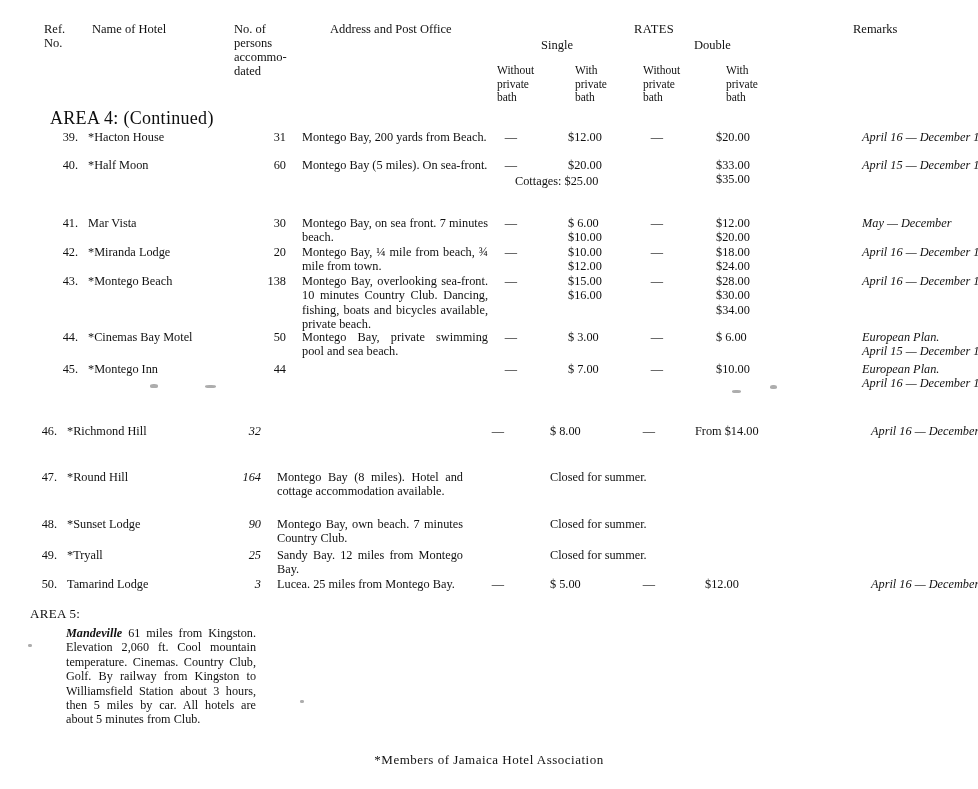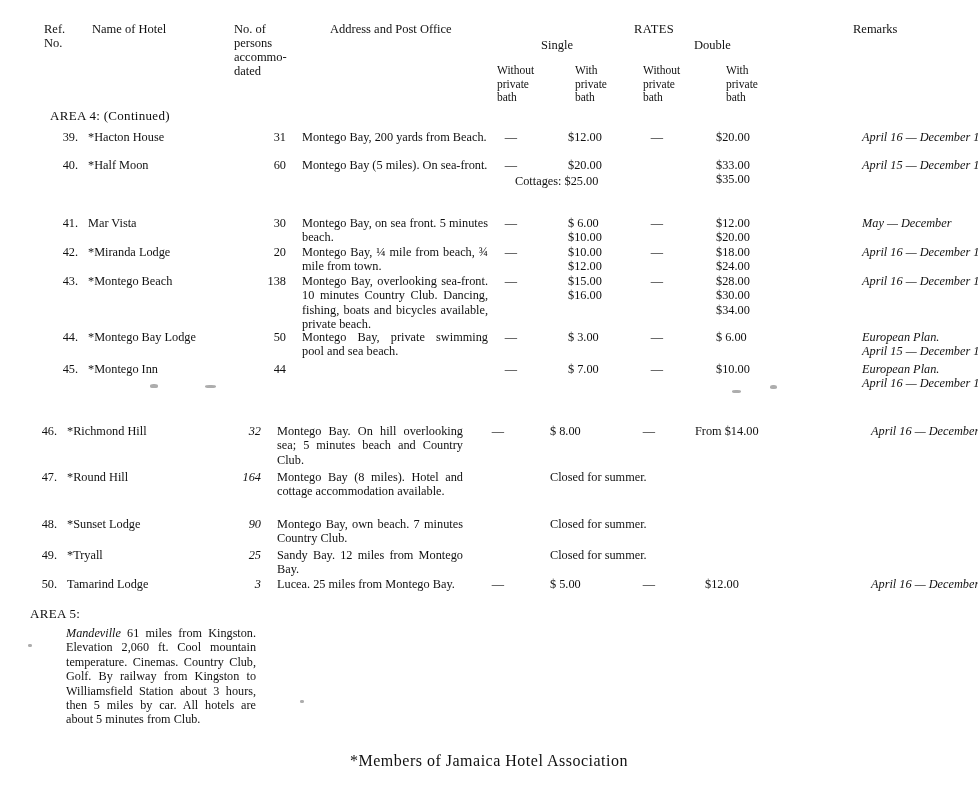--- a/index.html
+++ b/index.html
@@ -47,21 +47,21 @@
   .c1 { left: 497px; top: 64px; width: 52px; }
   .c2 { left: 575px; top: 64px; width: 50px; }
   .c3 { left: 643px; top: 64px; width: 52px; }
   .c4 { left: 726px; top: 64px; width: 50px; }
 
   
   .area-label {
     position: absolute;
     left: 50px;
     top: 108px;
-    font-size: 13px;
+    font-size: 18px;
     letter-spacing: .3px;
   }
   .area5-label {
     position: absolute;
     left: 30px;
     top: 606px;
     font-size: 13px;
     letter-spacing: .3px;
   }
 
@@ -116,30 +116,30 @@
   .area5-body {
     position: absolute;
     left: 66px;
     top: 626px;
     width: 190px;
     font-size: 12.2px;
     line-height: 1.18;
     text-align: justify;
     color: #111;
   }
-  .area5-body .place { font-style: italic; }
+  .area5-body .place { font-style: italic; font-weight: bold; }
 
   
   .footnote {
     position: absolute;
     left: 0;
     top: 752px;
     width: 978px;
     text-align: center;
-    font-size: 16px;
+    font-size: 13px;
     letter-spacing: .5px;
     color: #111;
   }
 
   
   .speck {
     position: absolute;
     background: #6a6a6a;
     opacity: .55;
     border-radius: 40%;
@@ -202,21 +202,21 @@
       <div class="cell money d-w" style="top:0; white-space:pre-line">$33.00
 $35.00</div>
       <div class="cell span" style="top:16px">Cottages: $25.00</div>
       <div class="cell remarks" style="top:0">April 15 — December 15</div>
     </div>
 
     <div class="row" style="height:29px">
       <div class="cell ref" style="top:0">41.</div>
       <div class="cell name" style="top:0">Mar Vista</div>
       <div class="cell persons" style="top:0">30</div>
-      <div class="cell addr" style="top:0">Montego Bay, on sea front. 5 minutes beach.</div>
+      <div class="cell addr" style="top:0">Montego Bay, on sea front. 7 minutes beach.</div>
       <div class="cell dash s-wo" style="top:0">—</div>
       <div class="cell money s-w" style="top:0; white-space:pre-line">$ 6.00
 $10.00</div>
       <div class="cell dash d-wo" style="top:0">—</div>
       <div class="cell money d-w" style="top:0; white-space:pre-line">$12.00
 $20.00</div>
       <div class="cell remarks" style="top:0">May — December</div>
     </div>
 
     <div class="row" style="height:29px">
@@ -243,21 +243,21 @@
 $16.00</div>
       <div class="cell dash d-wo" style="top:0">—</div>
       <div class="cell money d-w" style="top:0; white-space:pre-line">$28.00
 $30.00
 $34.00</div>
       <div class="cell remarks" style="top:0">April 16 — December 15</div>
     </div>
 
     <div class="row" style="height:32px">
       <div class="cell ref" style="top:0">44.</div>
-      <div class="cell name" style="top:0">*Montego Bay Lodge</div>
+      <div class="cell name" style="top:0">*Cinemas Bay Motel</div>
       <div class="cell persons" style="top:0">50</div>
       <div class="cell addr" style="top:0">Montego Bay, private swimming pool and sea beach.</div>
       <div class="cell dash s-wo" style="top:0">—</div>
       <div class="cell money s-w" style="top:0">$ 3.00</div>
       <div class="cell dash d-wo" style="top:0">—</div>
       <div class="cell money d-w" style="top:0">$ 6.00</div>
       <div class="cell remarks" style="top:0; white-space:pre-line">European Plan.
 April 15 — December 15</div>
     </div>
 
@@ -274,21 +274,20 @@
     </div>
 
   </div>
 
   <div class="rows2 g2">
 
     <div class="row" style="height:46px">
       <div class="cell ref" style="top:0">46.</div>
       <div class="cell name" style="top:0">*Richmond  Hill</div>
       <div class="cell persons" style="top:0">32</div>
-      <div class="cell addr" style="top:0">Montego Bay.  On hill overlooking sea;  5 minutes beach and Country Club.</div>
       <div class="cell dash s-wo" style="top:0">—</div>
       <div class="cell money s-w" style="top:0">$ 8.00</div>
       <div class="cell dash d-wo" style="top:0">—</div>
       <div class="cell money d-w" style="top:0; width:110px">From $14.00</div>
       <div class="cell remarks" style="top:0">April 16 — December 15</div>
     </div>
 
     <div class="row" style="height:47px">
       <div class="cell ref" style="top:0">47.</div>
       <div class="cell name" style="top:0">*Round Hill</div>

